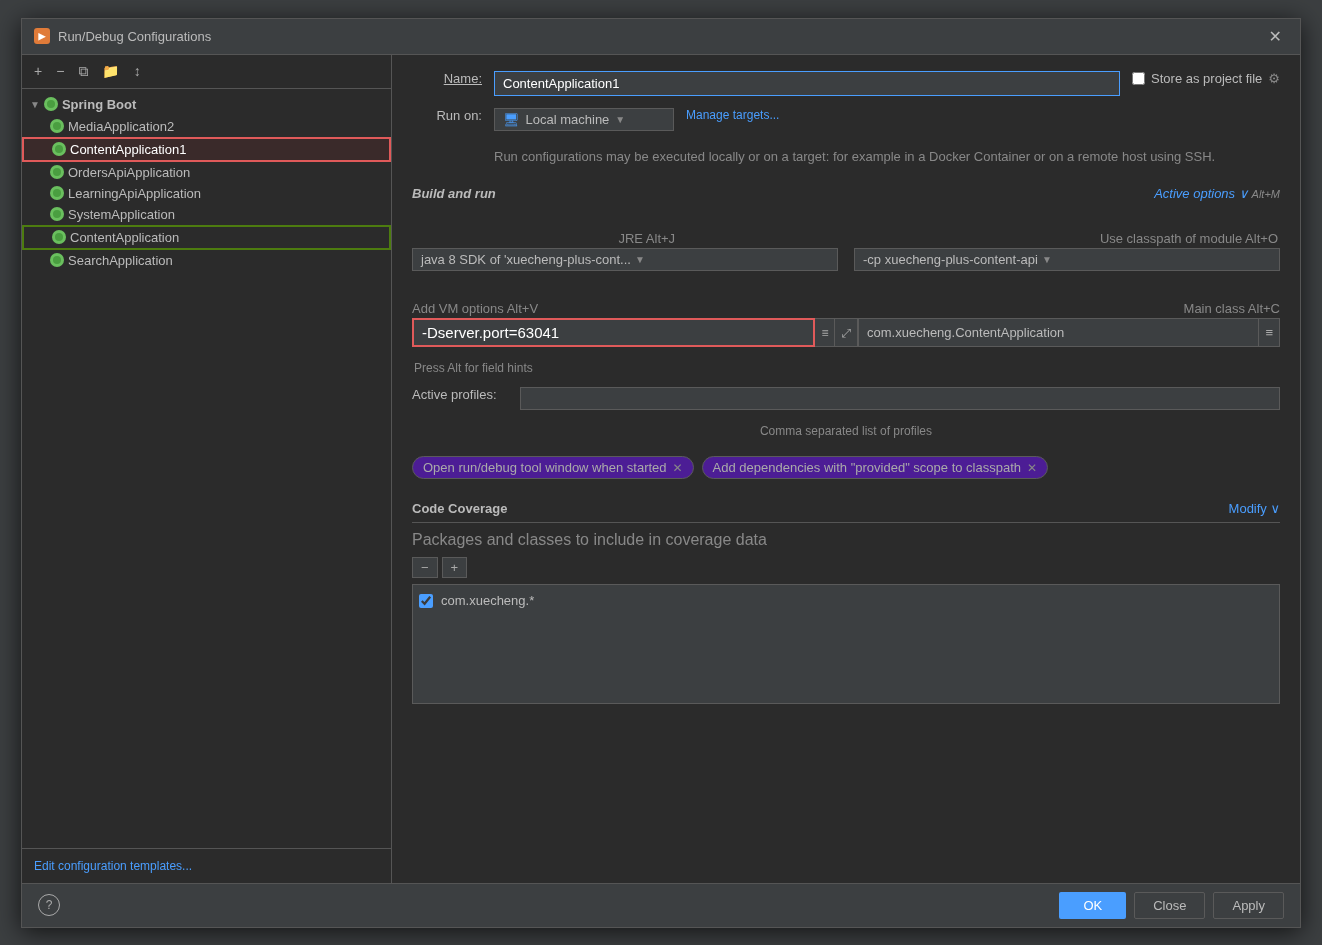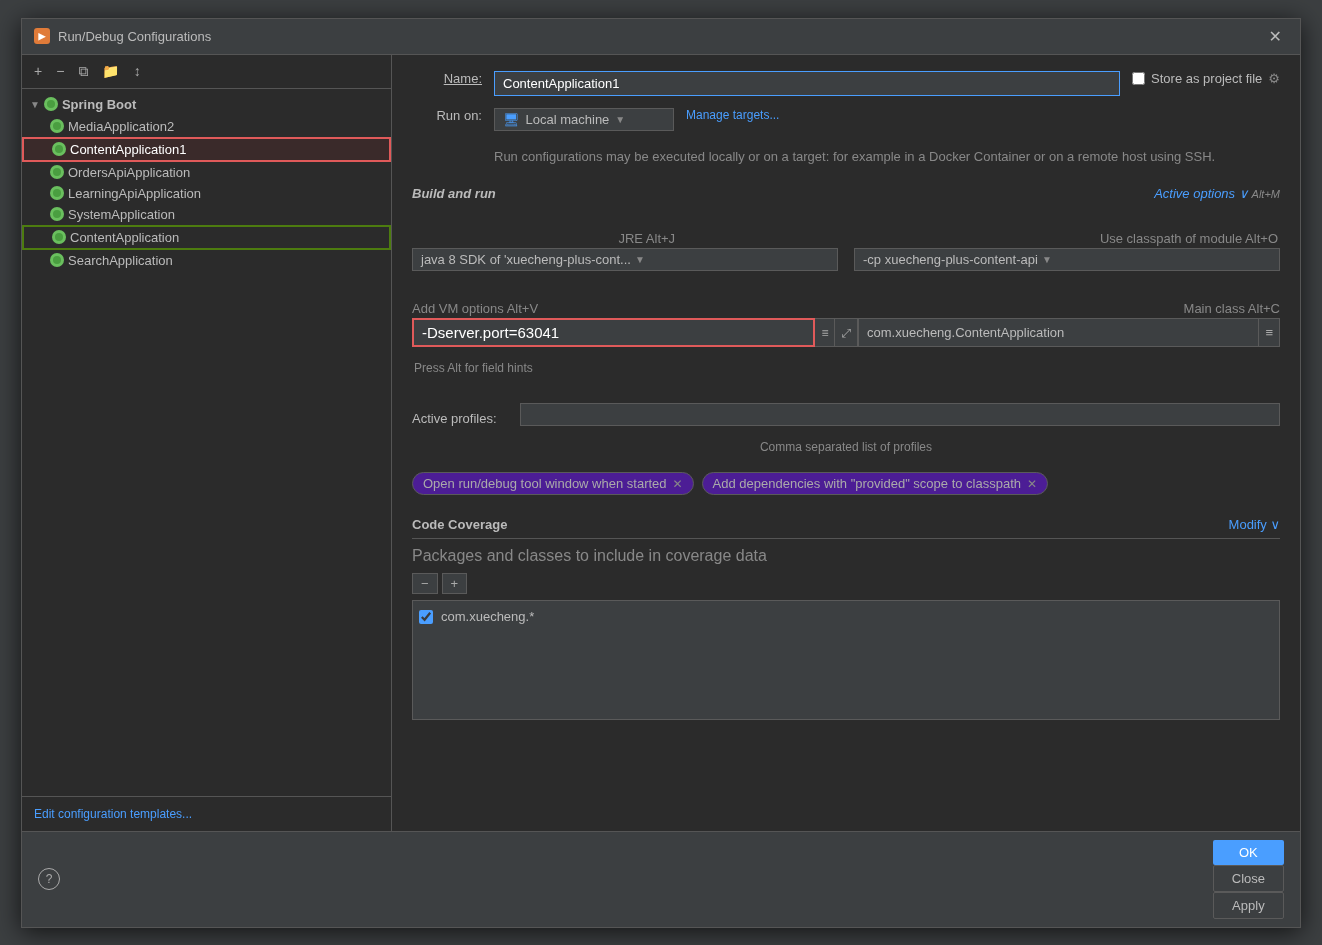--- a/index.html
+++ b/index.html
@@ -212,23 +212,22 @@
       cursor: pointer;
     }
     .field-hint {
       color: #888;
       font-size: 12px;
       margin-left: 2px;
       margin-top: 2px;
     }
     .profiles-row {
       display: flex;
-      align-items: flex-end;
+      align-items: flex-start;
       gap: 23px;
-      margin-top: 16px;
     }
     .profiles-input {
       flex: 1;
       background: #3c3f41;
       border: 1px solid #5a5a5a;
       color: #bbb;
       padding: 3px 8px;
       font-size: 13px;
       outline: none;
     }
@@ -313,21 +312,21 @@
       border-radius: 50%;
       border: 1px solid #aaa;
       background: none;
       color: #aaa;
       cursor: pointer;
       font-size: 12px;
       display: flex;
       align-items: center;
       justify-content: center;
     }
-    .action-buttons { display: flex; gap: 0; flex-direction: column; }
+    .action-buttons { display: flex; gap: 8px; }
     .btn-ok {
       background: #4a9eff;
       border: none;
       color: white;
       padding: 5px 24px;
       cursor: pointer;
       font-size: 13px;
       border-radius: 2px;
     }
     .btn-cancel, .btn-apply {

